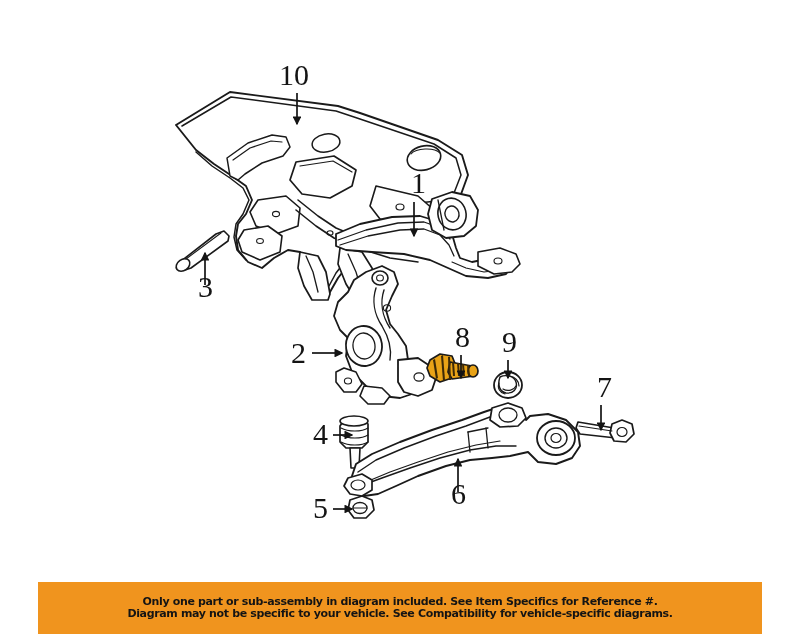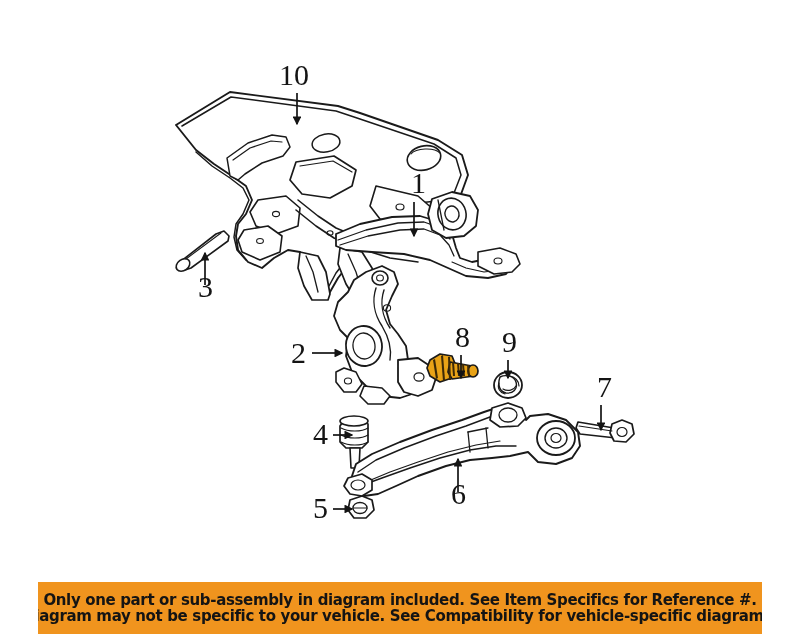--- a/index.html
+++ b/index.html
@@ -75,21 +75,21 @@
     flex-direction: column;
     align-items: center;
     justify-content: center;
     line-height: 1.08;
     overflow: hidden;
   }
   #disclaimer-banner .banner-line {
     color: #141414;
     font-family: "DejaVu Sans", sans-serif;
     font-weight: bold;
-    font-size: 15px;
+    font-size: 11px;
     letter-spacing: -0.35px;
     white-space: nowrap;
     text-align: center;
   }
 </style>
 </head>
 <body>
 
 <div id="diagram-root">
 

